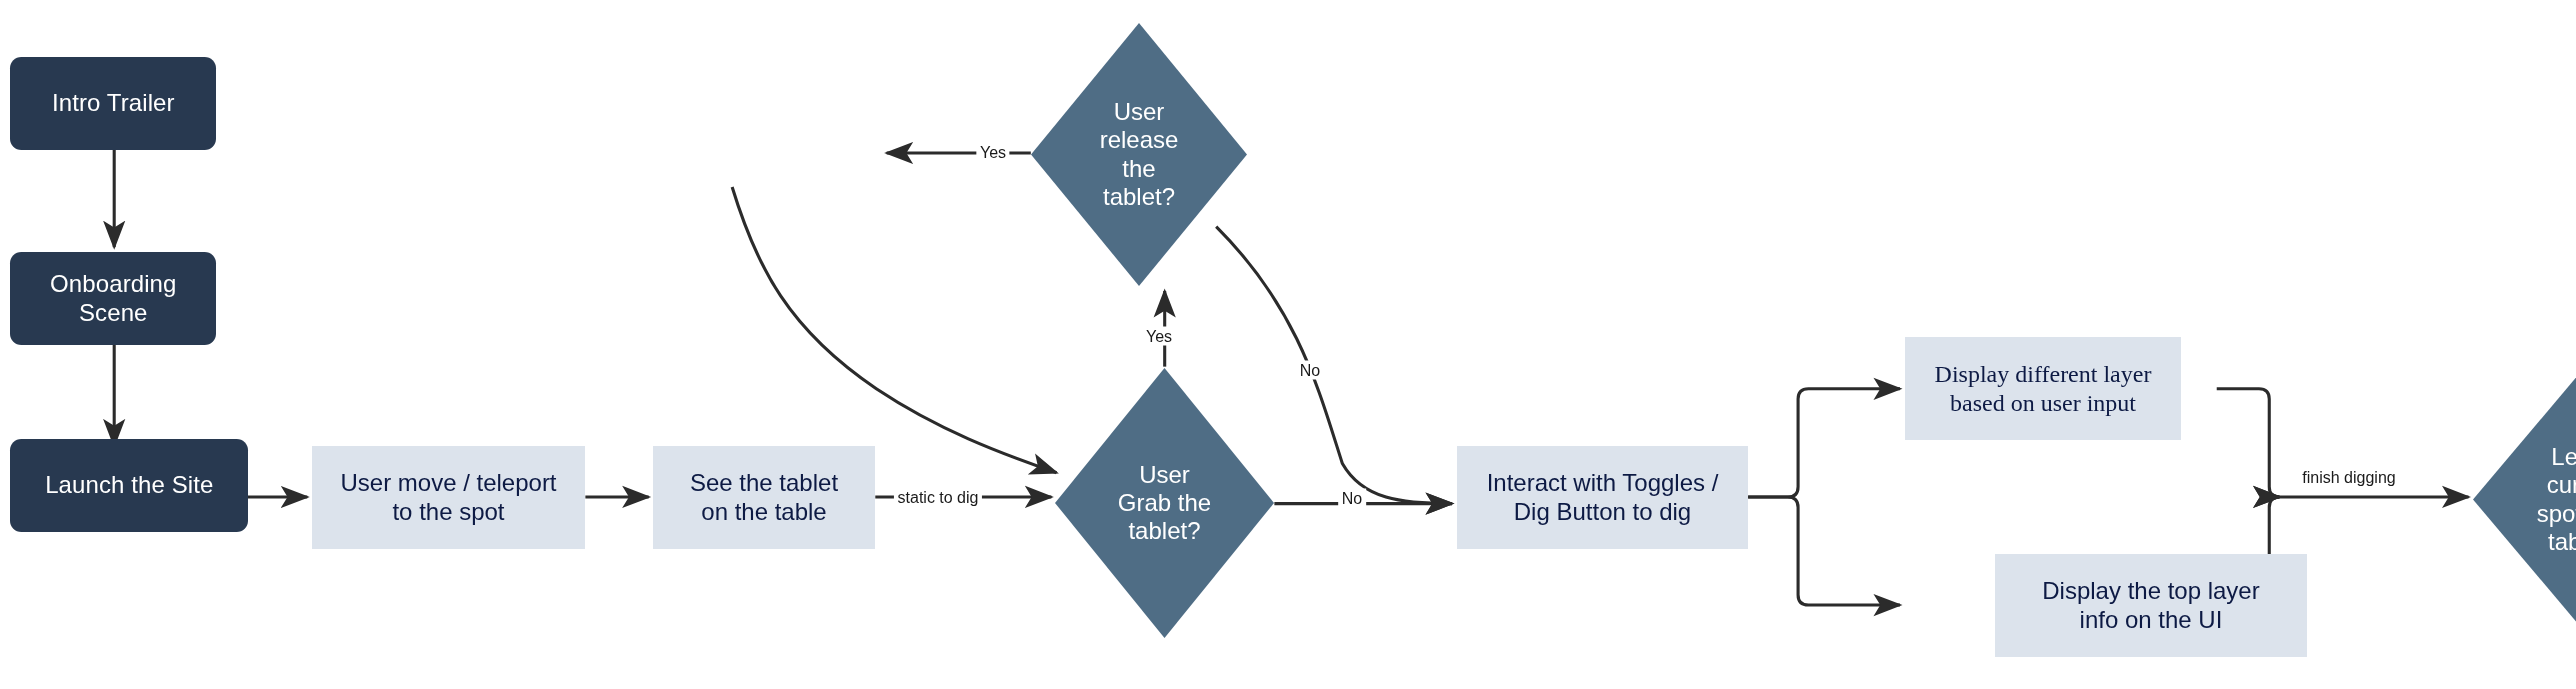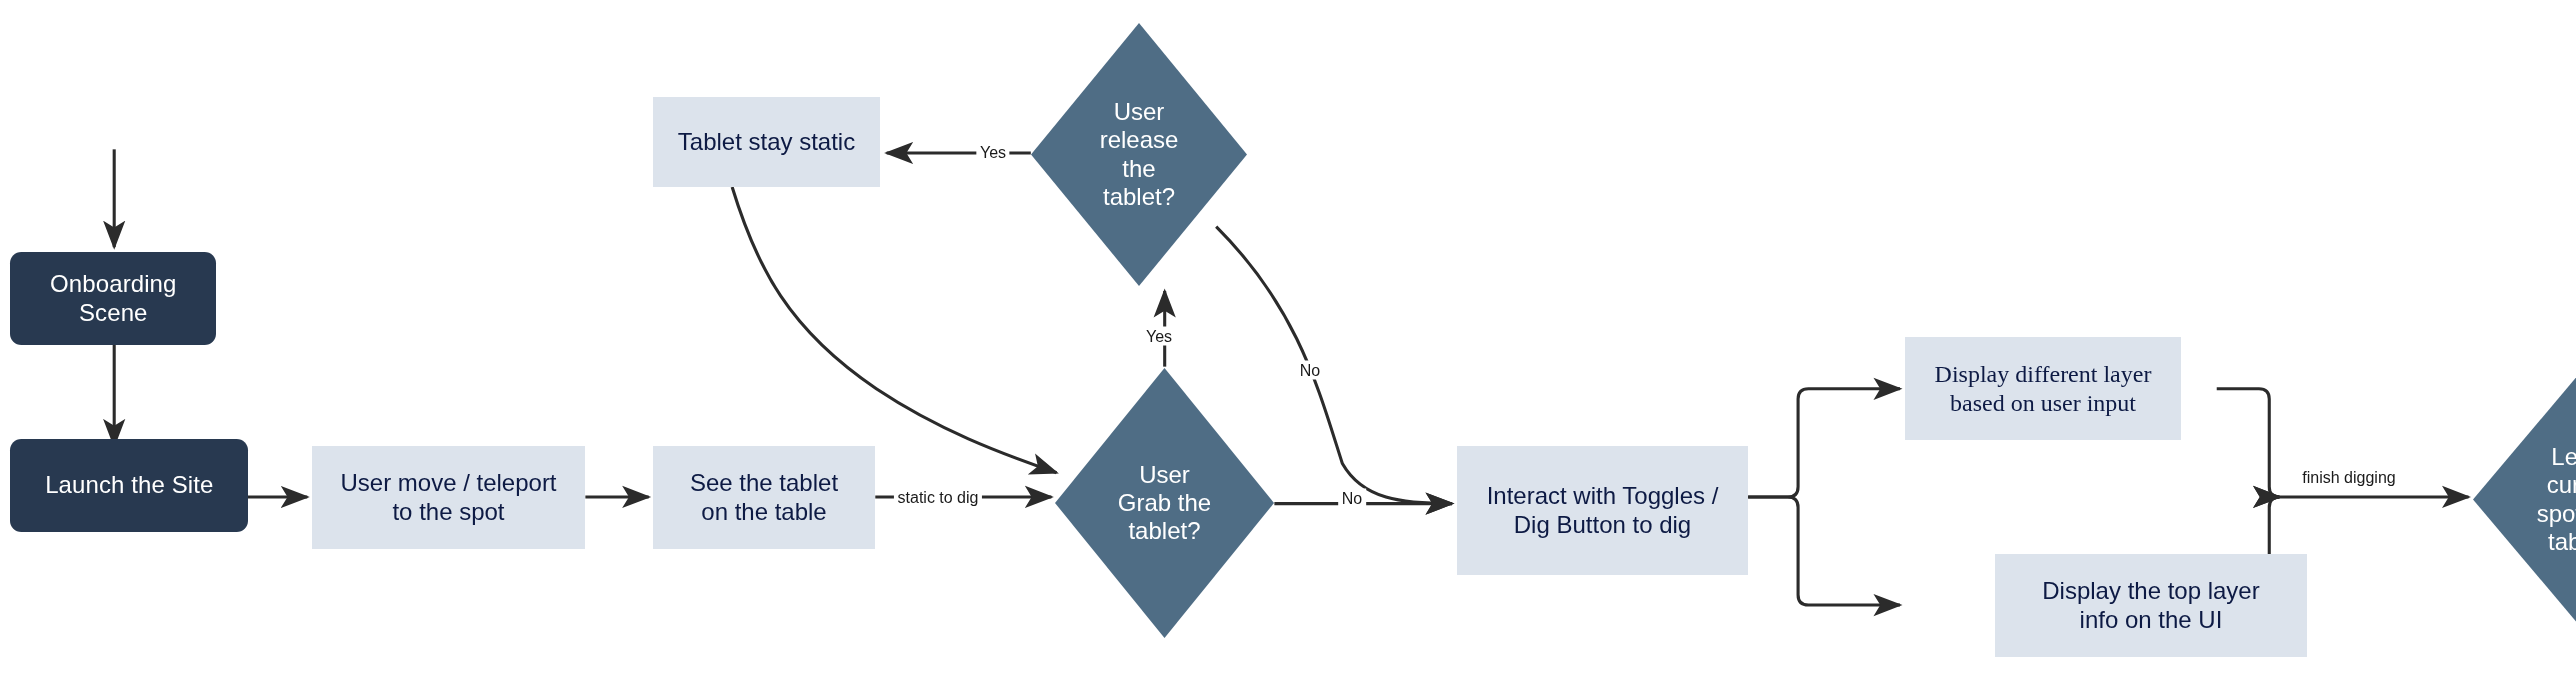--- a/index.html
+++ b/index.html
@@ -118,42 +118,42 @@
       <path d="M4405,965 L4792,965"></path>
 
       <path d="M5230,965 L5248,965 Q5268,965 5268,945 L5268,645 Q5268,625 5288,625 L5405,625"></path>
 
       <path d="M5230,965 L5735,965"></path>
 
       <path d="M5890,625 L5935,625 Q5955,625 5955,645 L5955,825 L5955,845"></path>
     </g>
   </svg>
 
+  <div class="node node-terminal" style="left:10.3px; top:57px; width:206px; height:93px;">
+    <span>Intro Trailer</span>
+  </div>
 
   <div class="node node-terminal" style="left:10.3px; top:252px; width:206px; height:93px;">
     <span>Onboarding<br>Scene</span>
   </div>
 
   <div class="node node-terminal" style="left:10.3px; top:439px; width:238px; height:93px;text-align:center;">
     <span>Launch the Site</span>
   </div>
 
   <div class="node node-process" style="left:312px; top:446px; width:273px; height:103px;">
     <span>User move / teleport<br>to the spot</span>
   </div>
 
   <div class="node node-process" style="left:653px; top:446px; width:222px; height:103px;">
     <span>See the tablet<br>on the table</span>
   </div>
 
-  <div class="node node-process" style="left:653px; top:97px; width:227px; height:90px;">
-    <span>Tablet stay static</span>
-  </div>
 
-  <div class="node node-process" style="left:1457px; top:446px; width:291px; height:129px;">
+  <div class="node node-process" style="left:1457px; top:446px; width:291px; height:103px;">
     <span>Interact with Toggles /<br>Dig Button to dig</span>
   </div>
 
   <div class="node node-process" style="left:1905px; top:337px; width:276px; height:103px;font-family:Liberation Serif, serif;">
     <span>Display different layer<br>based on user input</span>
   </div>
 
   <div class="node node-process" style="left:1995px; top:554px; width:312px; height:103px;">
     <span>Display the top layer<br>info on the UI</span>
   </div>

